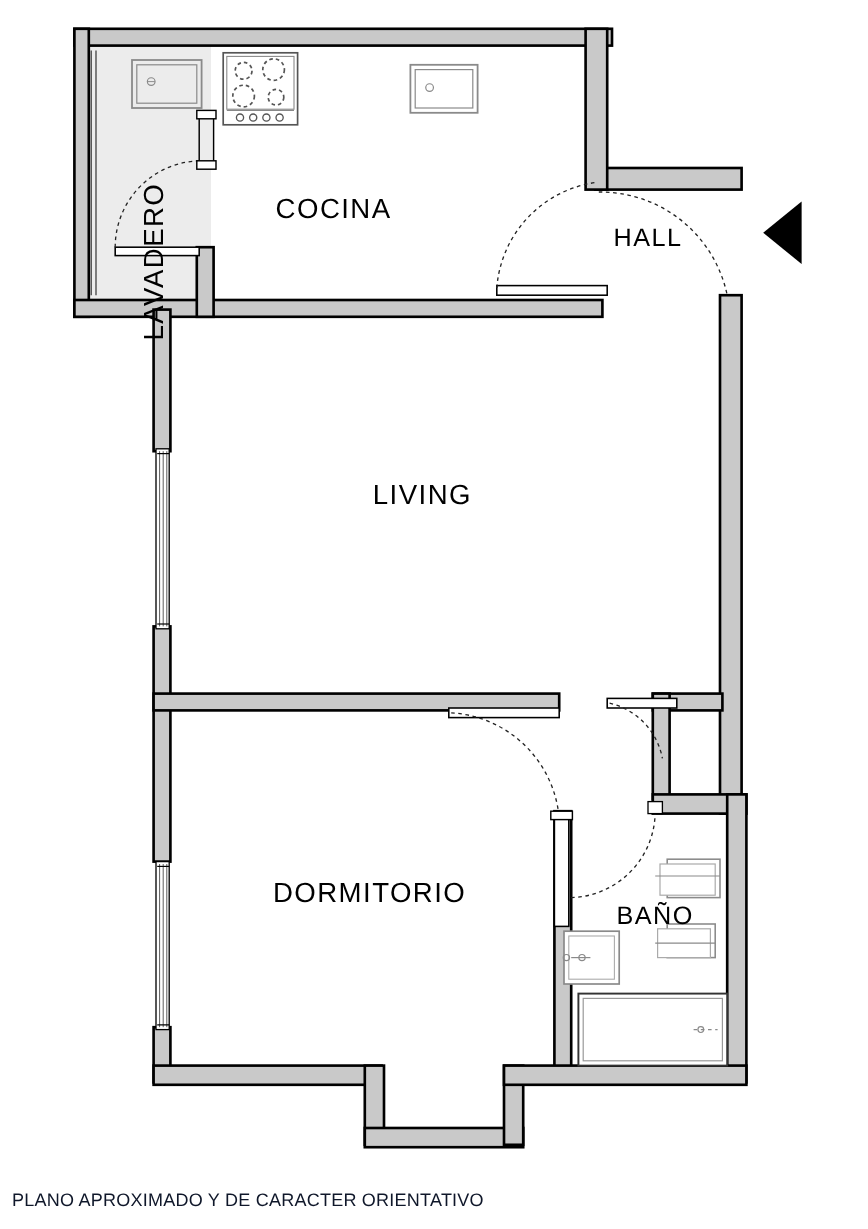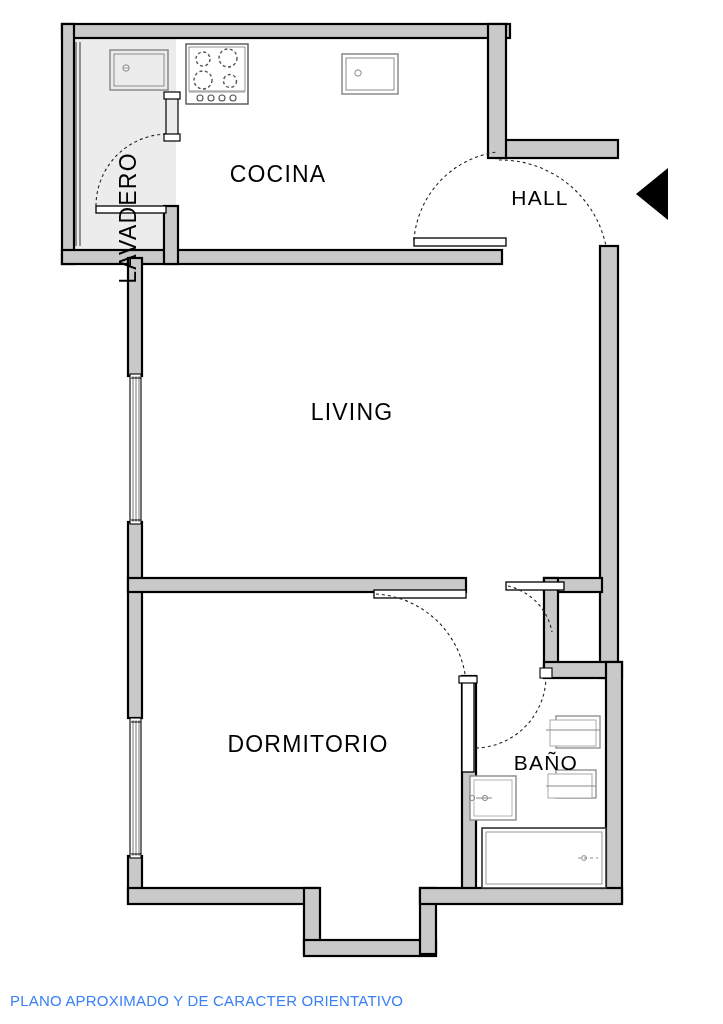--- a/index.html
+++ b/index.html
@@ -25,21 +25,21 @@
     letter-spacing:1.2px;
     fill:#000;
   }
   .caption{
     position:absolute;
     left:10px;
     top:992px;
     font-family:"Liberation Sans", sans-serif;
     font-size:15px;
     letter-spacing:0.2px;
-    color:#3b82f6;
+    color:#0f172a;
     white-space:nowrap;
   }
 </style>
 </head>
 <body>
 
 <div id="plan-root">
 
   <svg id="floorplan-svg" width="723" height="1024" viewBox="0 0 723 1024">
 

